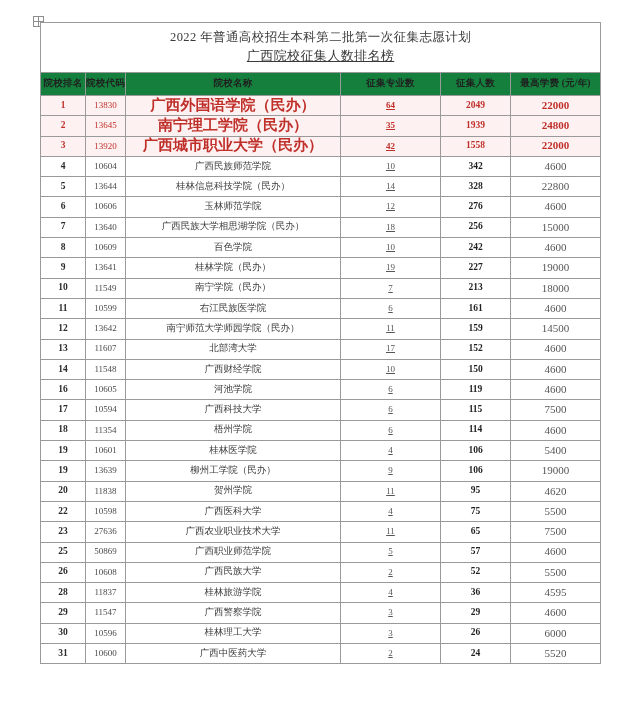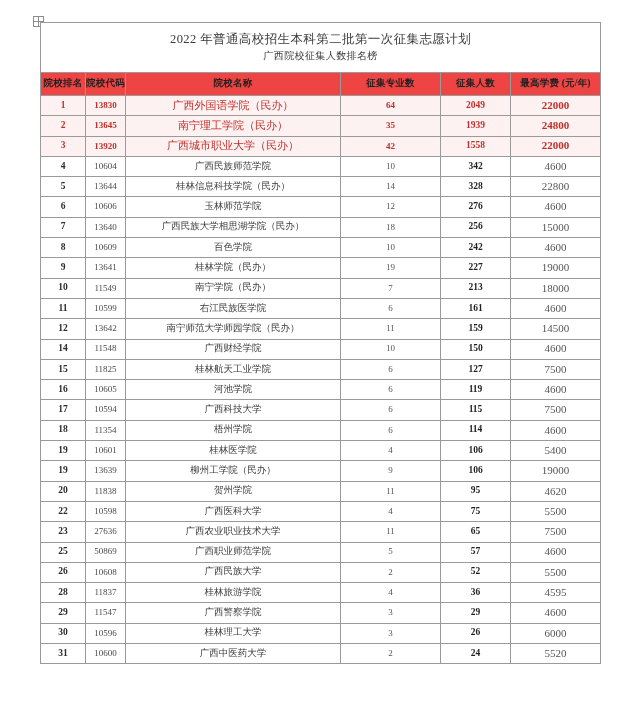--- a/index.html
+++ b/index.html
@@ -88,58 +88,59 @@
     padding: 5px 0 6px 0 !important;
   }
   .title-line1 {
     font-size: 12.5px;
     letter-spacing: 0.4px;
     color: #3a3a3a;
     white-space: nowrap;
     margin-bottom: 5px;
   }
   .title-line2 {
-    font-size: 10px;
+    font-size: 13px;
     letter-spacing: 0.4px;
     color: #3a3a3a;
     white-space: nowrap;
+    text-decoration: underline;
   }
 
   
   tr.head td {
     height: 22px;
     font-weight: bold;
     font-size: 9.5px;
     color: #1f1f1f;
     letter-spacing: 0.2px;
-    background: #ef4444;
+    background: #15803d;
     text-align: center;
   }
 
   
   tr.row td {
     height: 19.3px;
     font-size: 9px;
     color: #4a4a4a;
   }
   tr.row td.rank  { font-size: 9.5px; color: #2a2a2a; font-weight: bold; }
   tr.row td.code  { font-size: 9px; color: #4a4a4a; }
   tr.row td.name  { font-size: 9.5px; color: #3a3a3a; }
-  tr.row td.majors{ font-size: 9px; color: #565656; }
+  tr.row td.majors{ font-size: 9px; color: #565656; text-decoration: underline; }
   tr.row td.count { font-size: 9.5px; color: #1f1f1f; font-weight: bold; }
   tr.row td.fee   { font-size: 11px; color: #565656; }
 
   
   tr.row.hl td {
     background: #fdf1f1;
     color: #c0302b;
   }
   tr.row.hl td.rank  { color: #c0302b; font-weight: bold; }
-  tr.row.hl td.code  { color: #c0302b; font-weight: bold; }
-  tr.row.hl td.name  { color: #c0302b; font-weight: normal; font-size: 11px; }
+  tr.row.hl td.code  { color: #c0302b; font-weight: normal; }
+  tr.row.hl td.name  { color: #c0302b; font-weight: bold; font-size: 15px; }
   tr.row.hl td.majors{ color: #c0302b; font-weight: bold; }
   tr.row.hl td.count { color: #c0302b; font-weight: bold; }
   tr.row.hl td.fee   { color: #c0302b; font-weight: bold; }
 </style>
 </head>
 <body>
 
 <div class="page">
 
   <span class="table-handle"></span>
@@ -260,34 +261,34 @@
           </tr>
           <tr class="row">
             <td class="rank">12</td>
             <td class="code">13642</td>
             <td class="name">南宁师范大学师园学院（民办）</td>
             <td class="majors">11</td>
             <td class="count">159</td>
             <td class="fee">14500</td>
           </tr>
           <tr class="row">
+            <td class="rank">13</td>
+            <td class="code">11607</td>
+            <td class="name">北部湾大学</td>
+            <td class="majors">17</td>
+            <td class="count">152</td>
+            <td class="fee">4600</td>
+          </tr>
+          <tr class="row">
             <td class="rank">14</td>
             <td class="code">11548</td>
             <td class="name">广西财经学院</td>
             <td class="majors">10</td>
             <td class="count">150</td>
             <td class="fee">4600</td>
-          </tr>
-          <tr class="row">
-            <td class="rank">15</td>
-            <td class="code">11825</td>
-            <td class="name">桂林航天工业学院</td>
-            <td class="majors">6</td>
-            <td class="count">127</td>
-            <td class="fee">7500</td>
           </tr>
           <tr class="row">
             <td class="rank">16</td>
             <td class="code">10605</td>
             <td class="name">河池学院</td>
             <td class="majors">6</td>
             <td class="count">119</td>
             <td class="fee">4600</td>
           </tr>
           <tr class="row">

